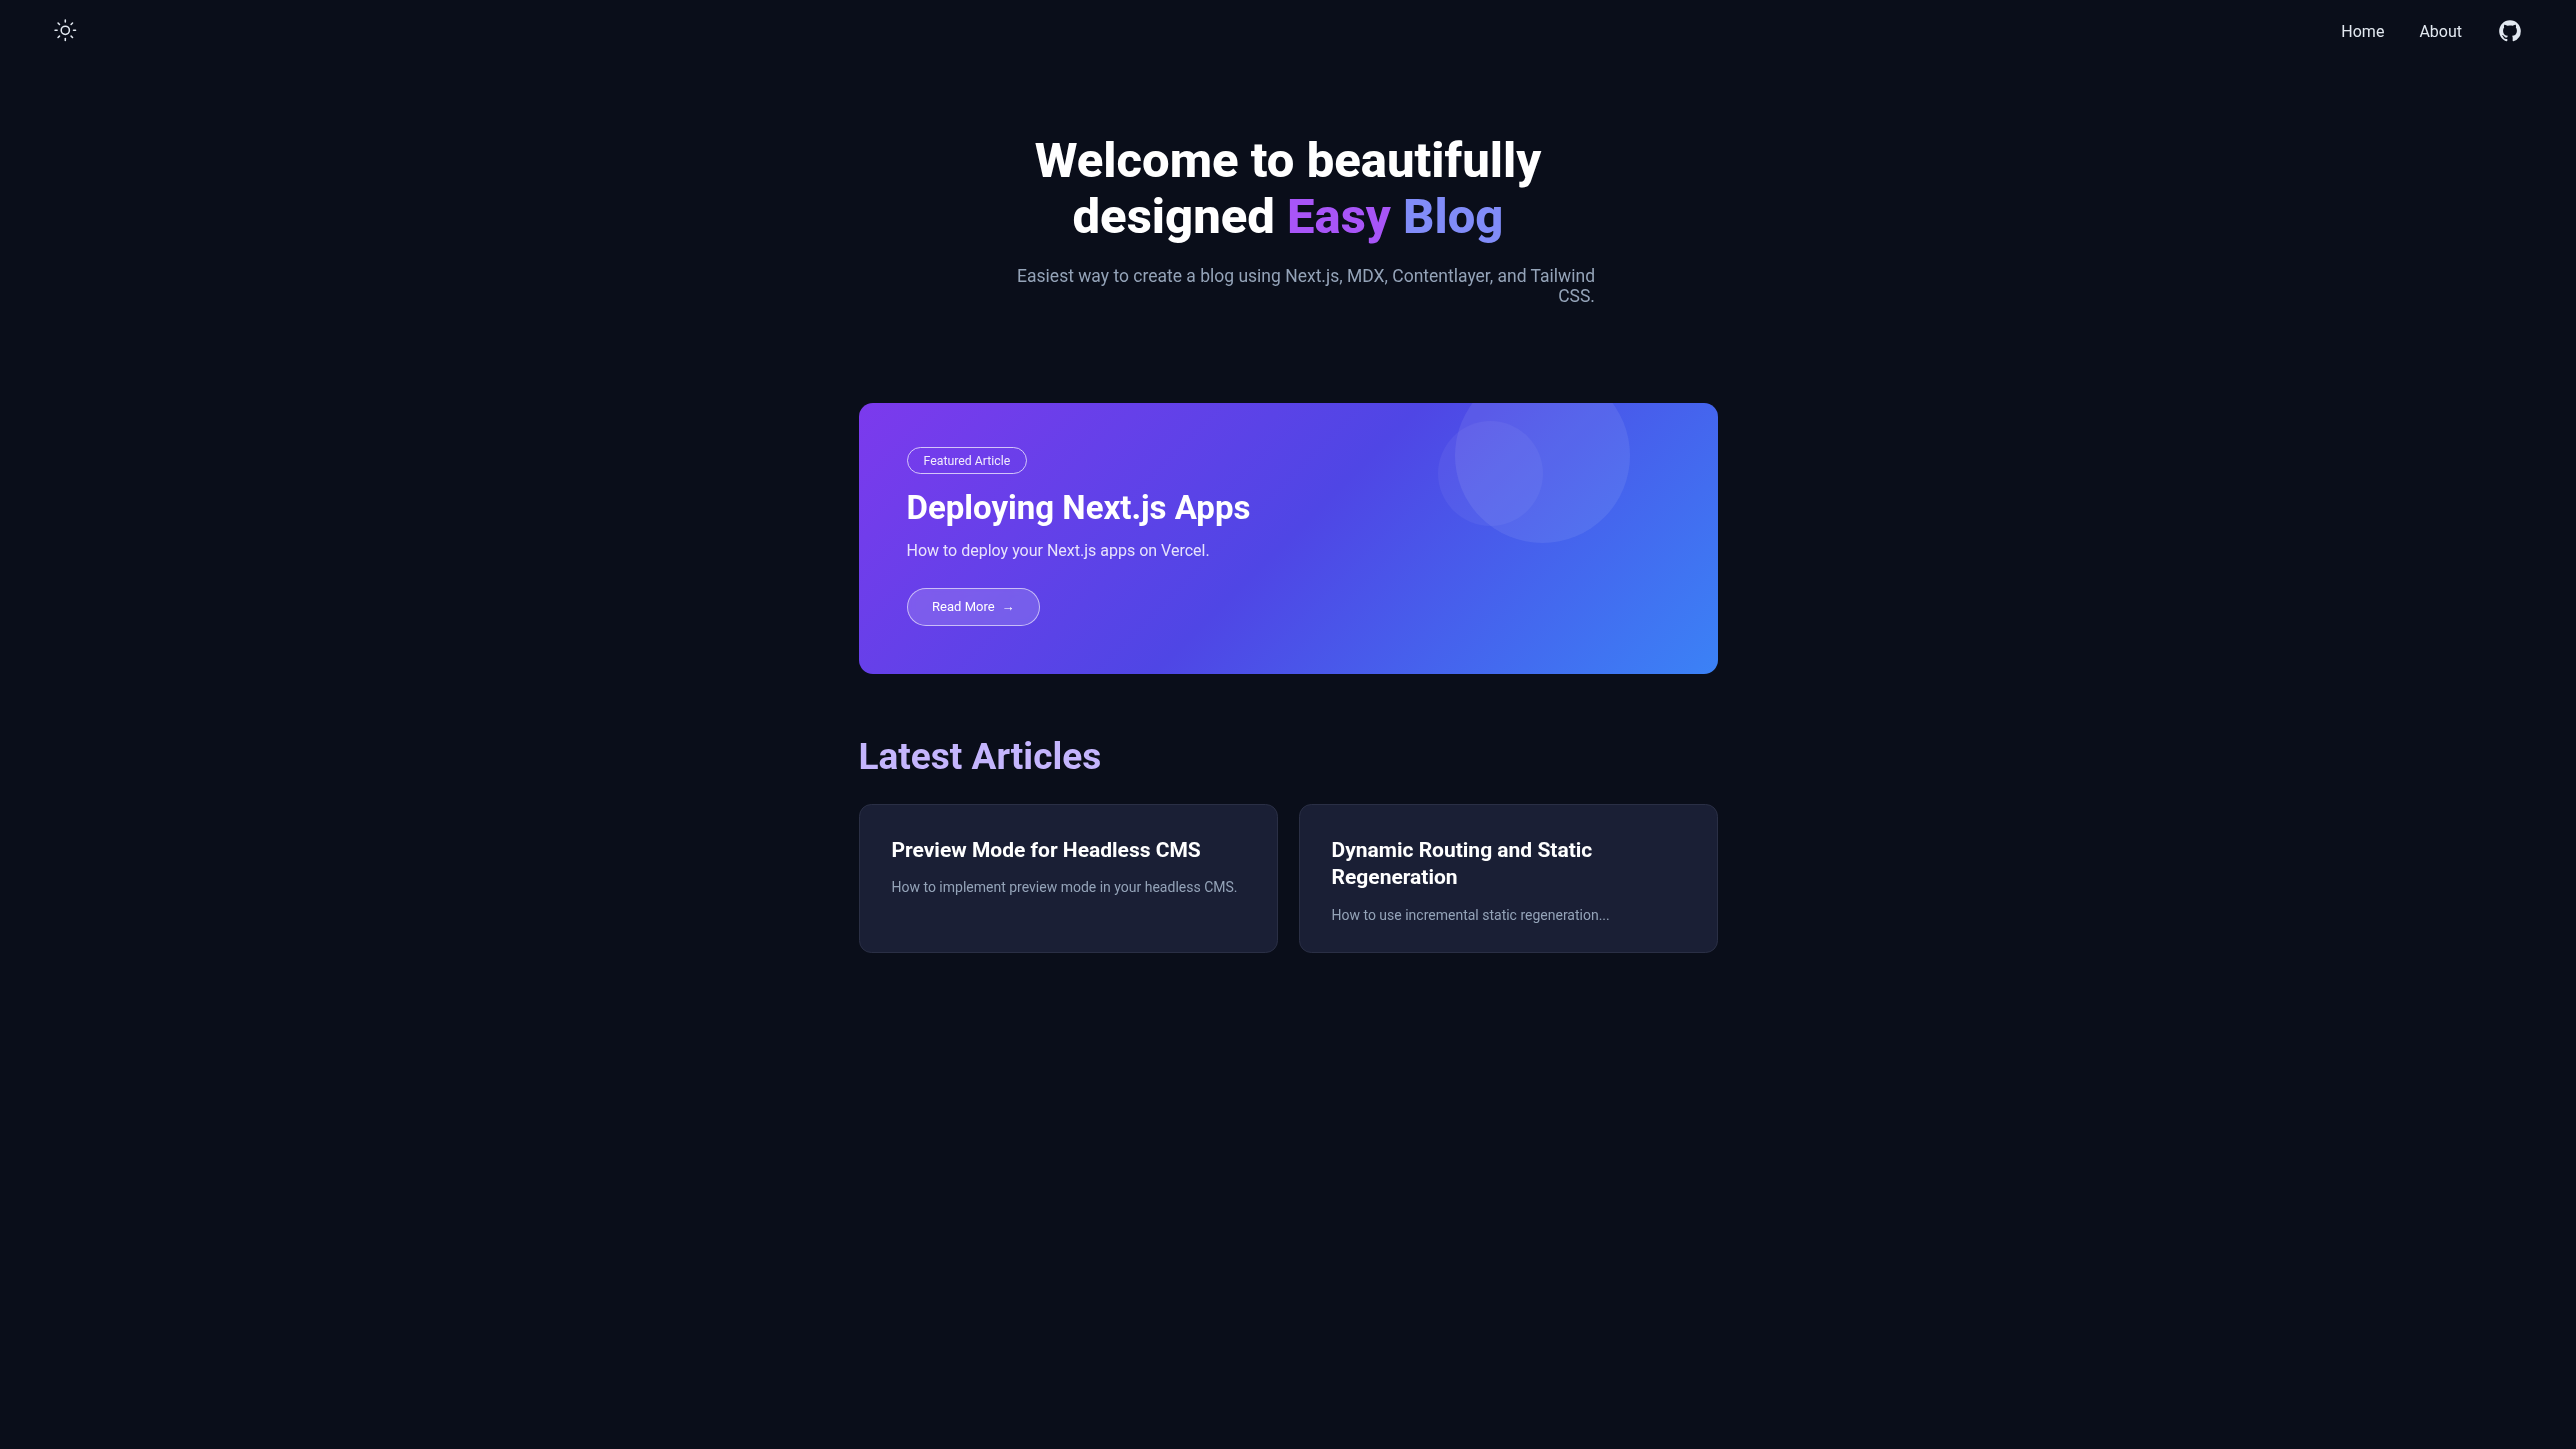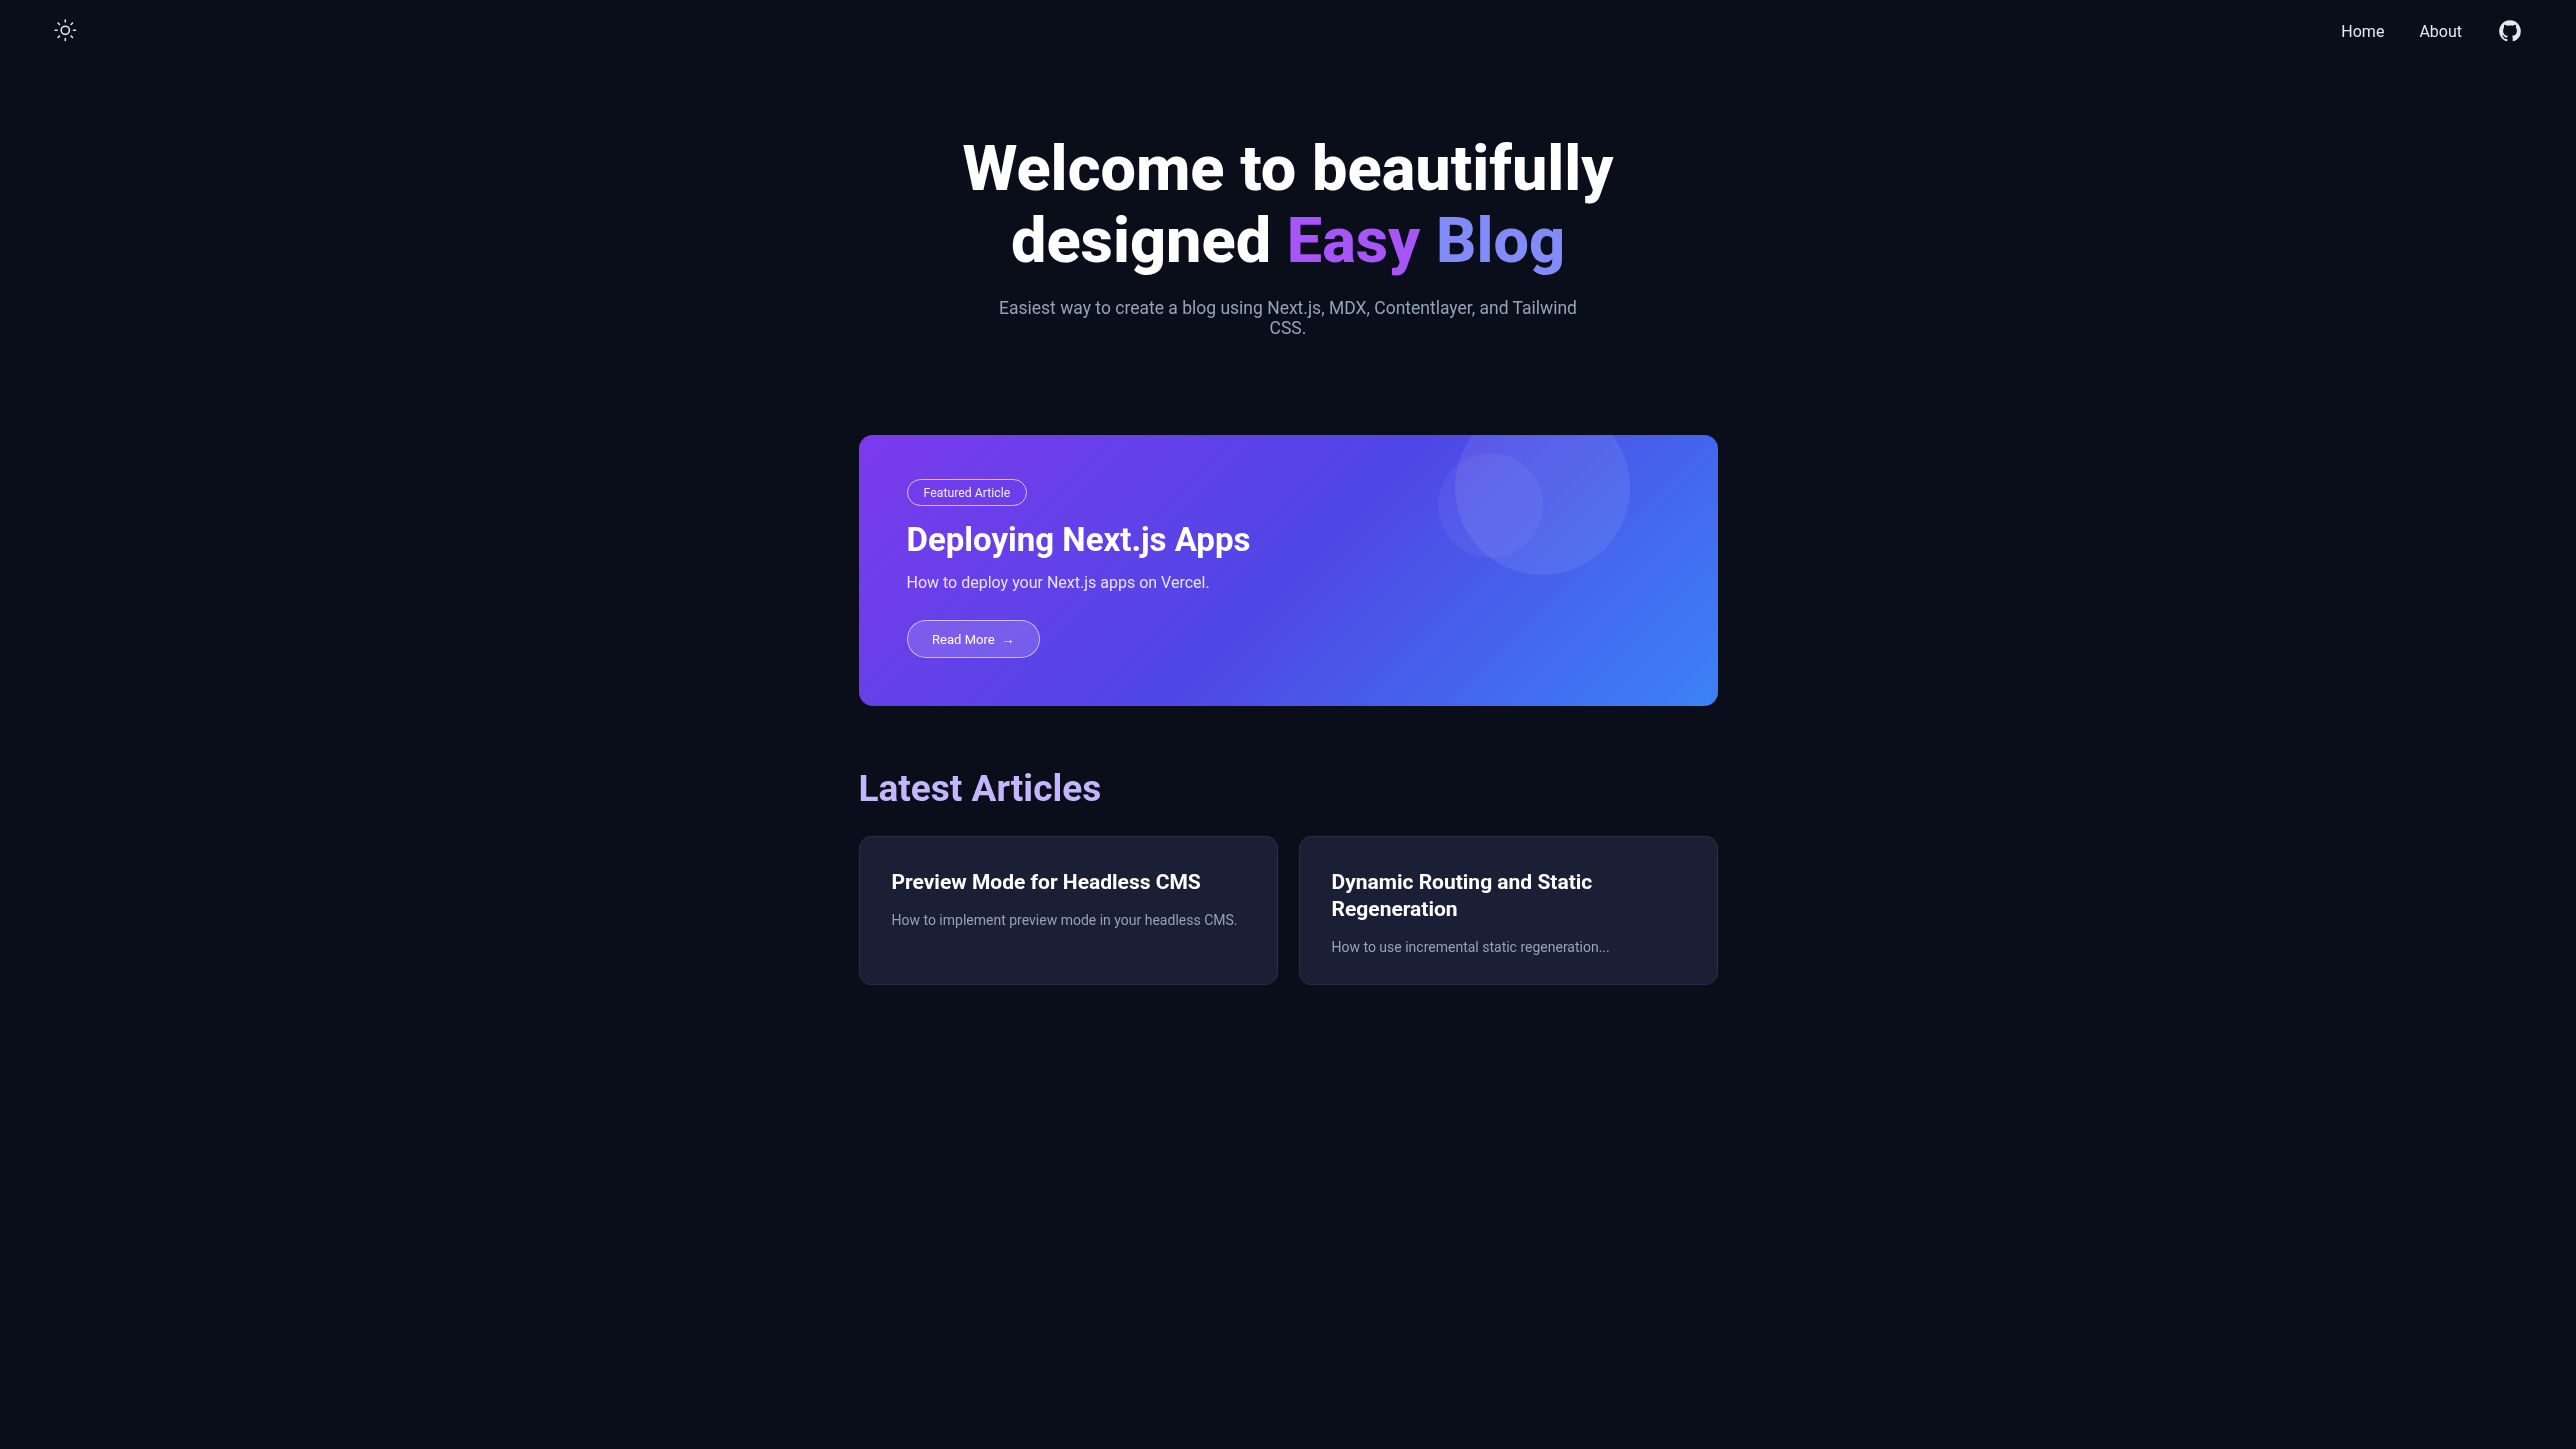--- a/index.html
+++ b/index.html
@@ -36,41 +36,42 @@
       cursor: pointer;
     }
 
     
     .hero {
       text-align: center;
       padding: 70px 53px 53px;
     }
 
     .hero-title {
-      font-size: 63px;
+      font-size: 49px;
       font-weight: 800;
       line-height: 1.15;
       color: #ffffff;
       max-width: 790px;
       margin: 0 auto 21px;
     }
 
     .hero-title-easy {
       color: #a855f7;
     }
 
     .hero-title-blog {
       color: #818cf8;
     }
 
     .hero-subtitle {
       font-size: 17.5px;
       color: #94a3b8;
       max-width: 614px;
       margin: 0 auto;
+      text-align: right;
     }
 
     
     .featured-wrapper {
       max-width: 965px;
       margin: 44px auto 0;
       padding: 0 53px;
     }
 
     .featured-card {

